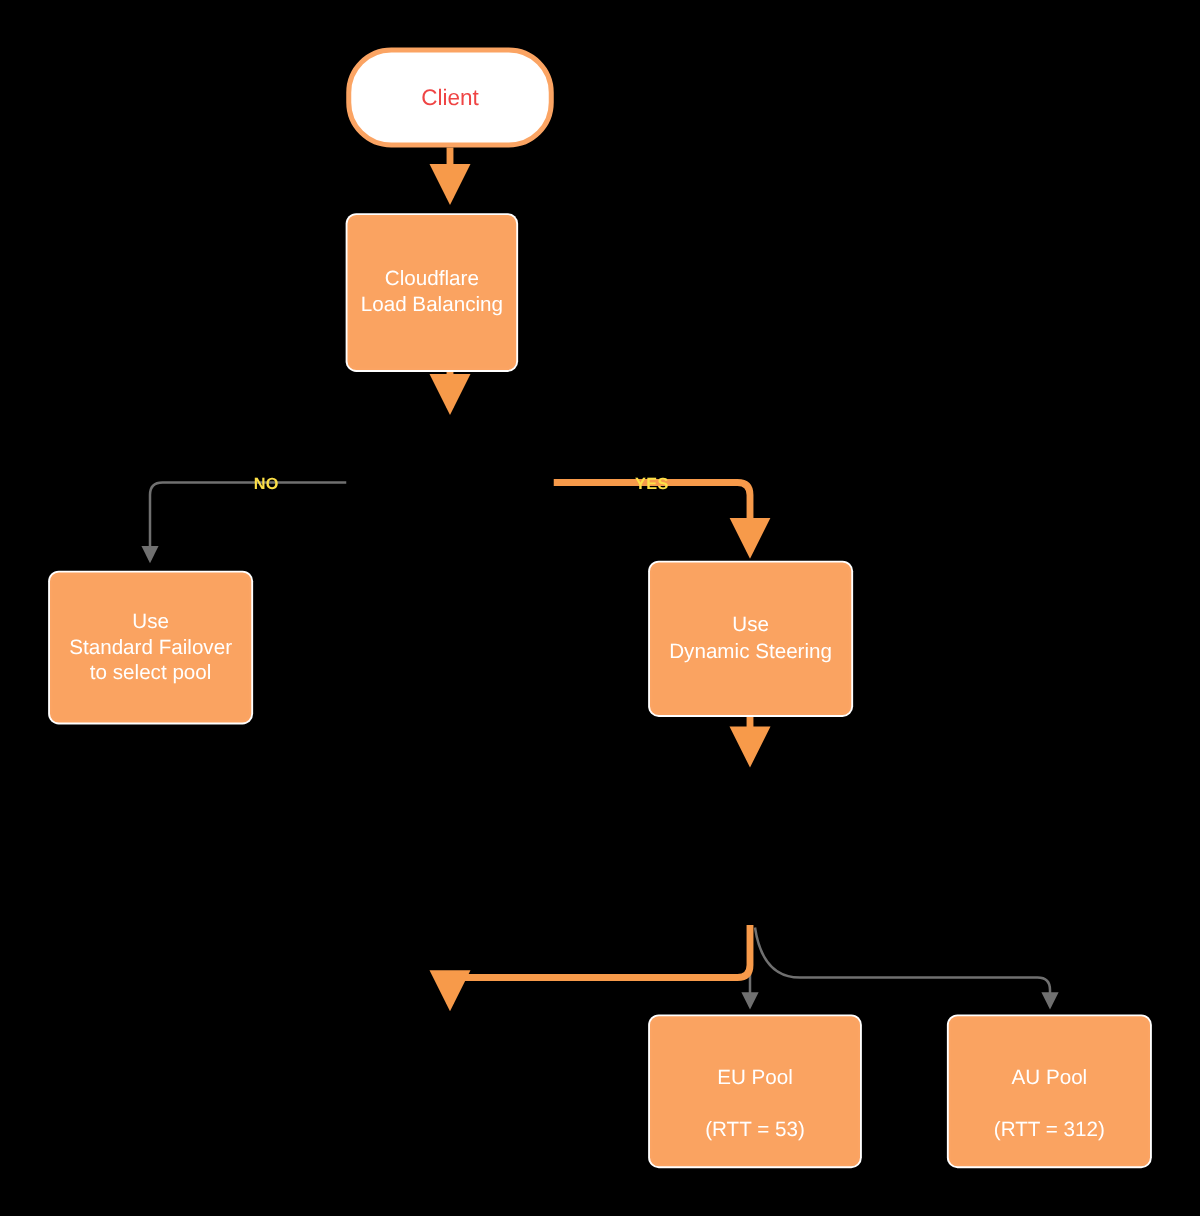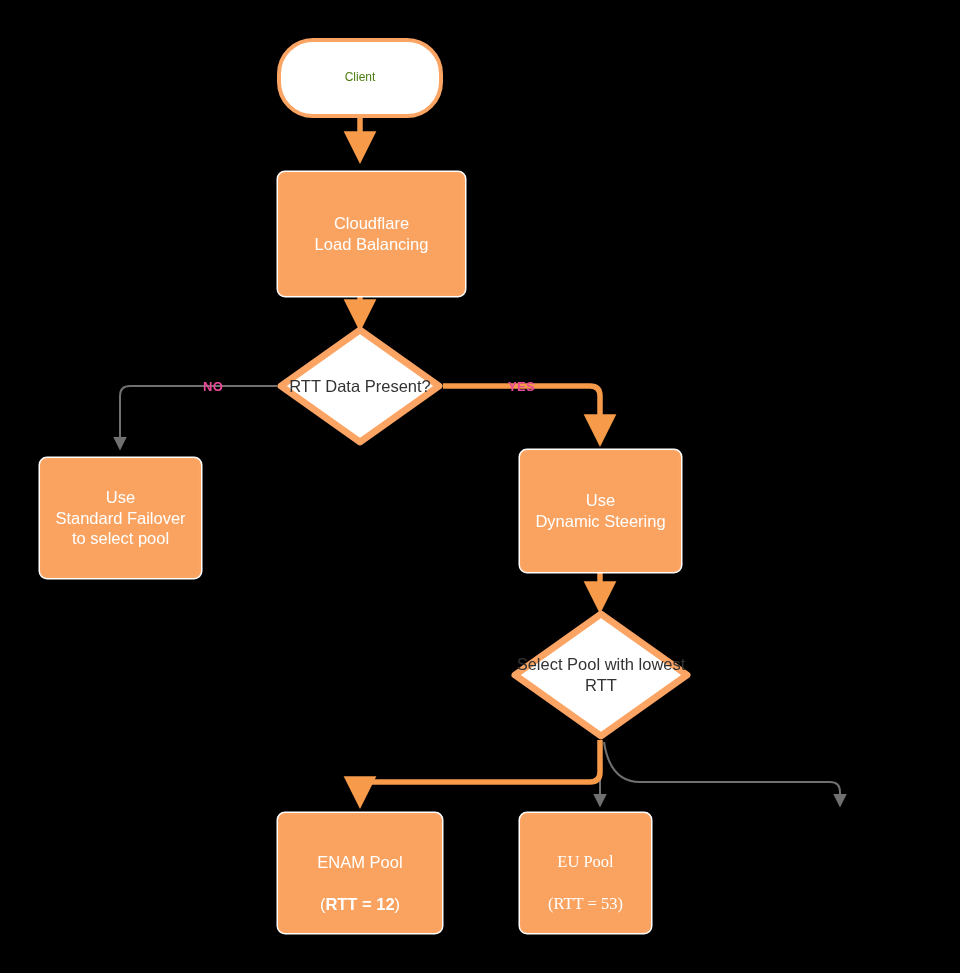--- a/index.html
+++ b/index.html
@@ -44,22 +44,22 @@
     border: 2px solid #fba463;
     border-radius: 7px;
     color: #ffffff;
     font-size: 16.5px;
     box-shadow: 0 0 0 1.5px #ffffff;
   }
   .terminal {
     background: #ffffff;
     border: 4px solid #fba463;
     border-radius: 36px;
-    color: #4d7c0f;
-    font-size: 12px;
+    color: #ef4444;
+    font-size: 18px;
   }
   
   .diamond-wrap {
     position: absolute;
   }
   .diamond-shape {
     position: absolute;
     left: 0;
     top: 0;
     width: 100%;
@@ -75,21 +75,21 @@
     align-items: center;
     justify-content: center;
     text-align: center;
     color: #333333;
     font-size: 16.5px;
     line-height: 1.27;
   }
   
   .edge-label {
     position: absolute;
-    color: #ec4899;
+    color: #fde047;
     font-size: 13px;
     font-weight: bold;
     letter-spacing: 0.3px;
     white-space: nowrap;
     text-align: center;
   }
   .node-text {
     display: block;
     width: 100%;
     white-space: pre-line;
@@ -146,60 +146,46 @@
     </g>
   </svg>
 
   <div class="edge-label" style="left:203px; top:379px;">NO</div>
   <div class="edge-label" style="left:508px; top:379px;">YES</div>
 
   <div class="node terminal" style="left:277px; top:38px; width:166px; height:80px;">
     <span class="node-text">Client</span>
   </div>
 
-  <div class="node box" style="left:278px; top:172px; width:187px; height:124px;">
+  <div class="node box" style="left:278px; top:172px; width:135px; height:124px;">
     <span class="node-text">Cloudflare
 Load Balancing</span>
   </div>
 
-  <div class="diamond-wrap" style="left:277px; top:326px; width:166px; height:120px;">
-    <svg class="diamond-shape" viewBox="0 0 166 120" preserveAspectRatio="none">
-      <polygon points="83,4 162,60 83,116 4,60" fill="#ffffff" stroke="#fba463" stroke-width="7" stroke-linejoin="round"></polygon>
-    </svg>
-    <div class="diamond-label">RTT Data
-Present?</div>
-  </div>
 
   <div class="node box" style="left:40px; top:458px; width:161px; height:120px;">
     <span class="node-text">Use
 Standard Failover
 to select pool</span>
   </div>
 
   <div class="node box" style="left:520px; top:450px; width:161px; height:122px;">
     <span class="node-text">Use
 Dynamic Steering</span>
   </div>
 
-  <div class="diamond-wrap" style="left:511px; top:610px; width:180px; height:130px;">
-    <svg class="diamond-shape" viewBox="0 0 180 130" preserveAspectRatio="none">
-      <polygon points="90,4 176,65 90,126 4,65" fill="#ffffff" stroke="#fba463" stroke-width="7" stroke-linejoin="round"></polygon>
-    </svg>
-    <div class="diamond-label">Select Pool
-with lowest RTT</div>
-  </div>
 
-  <div class="node box" style="left:278px; top:813px; width:164px; height:120px;">
-    <span class="node-text">
-      <span>ENAM Pool</span><br>
-      <span>(</span><span class="bold">RTT = 12</span><span>)</span>
-    </span>
-  </div>
 
-  <div class="node box" style="left:520px; top:813px; width:131px; height:120px;font-family:Liberation Serif, serif;">
+  <div class="node box" style="left:520px; top:813px; width:168px; height:120px;">
     <span class="node-text">
       <span>EU Pool</span><br>
       <span>(RTT = 53)</span>
     </span>
   </div>
 
+  <div class="node box" style="left:759px; top:813px; width:161px; height:120px;">
+    <span class="node-text">
+      <span>AU Pool</span><br>
+      <span>(RTT = 312)</span>
+    </span>
+  </div>
 
 </div>
 
 </body></html>

